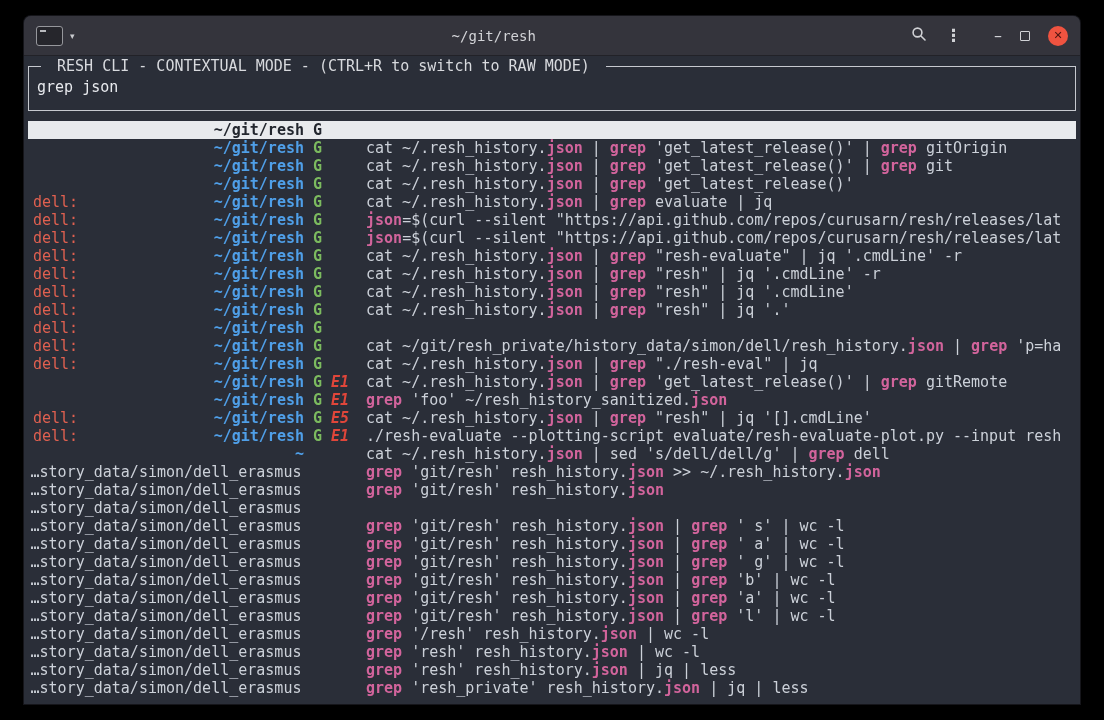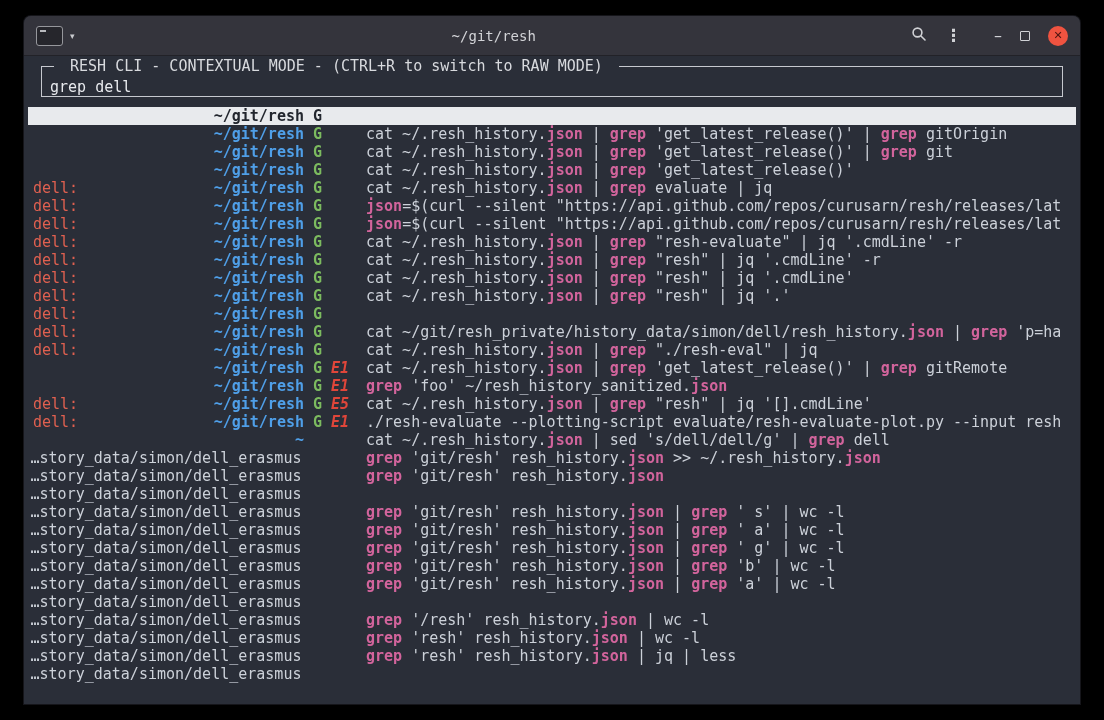--- a/index.html
+++ b/index.html
@@ -24,21 +24,21 @@
   .tb-title{flex:1;text-align:center;color:#d2d3d7;font-family:"DejaVu Sans Mono",monospace;font-size:14px;}
   .tb-right{display:flex;align-items:center;gap:18px;}
   .icon-btn{cursor:pointer;display:flex;align-items:center;justify-content:center;color:#d0d1d5;}
   .kebab{font-size:17px;font-weight:bold;line-height:1;}
   .min{font-size:16px;margin-left:14px;line-height:1;}
   .restore-box{width:10px;height:10px;border:1.5px solid #d0d1d5;border-radius:1px;}
   .close-btn{width:20px;height:20px;border-radius:50%;background:var(--close-red);color:#4a1410;
              display:flex;align-items:center;justify-content:center;font-size:11px;font-weight:bold;cursor:pointer;}
   
   .term{height:648px;padding:6px 4px 0;font-size:15px;color:var(--text);overflow:hidden;}
-  .hbox{margin:4px 13px 0;border:1px solid var(--box-border);position:relative;padding:11px 8px 0;}
+  .hbox{margin:4px 0 0;border:1px solid var(--box-border);position:relative;padding:11px 8px 14px;}
   .hbox-title{position:absolute;top:-10px;left:12px;background:var(--terminal-bg);padding:0 7px;
               color:#d8dade;white-space:pre;line-height:18px;}
   .query{color:#e8eaee;line-height:18px;white-space:pre;}
   .rows{margin-top:10px;}
   .row{display:grid;grid-template-columns:170px 106px 62px 1fr;height:18px;line-height:18px;overflow:hidden;}
   .cell{white-space:pre;overflow:hidden;}
   .host{color:var(--red-host);padding-left:5px;}
   .dir{text-align:right;color:var(--blue);font-weight:bold;}
   .path{grid-column:1/3;text-align:center;color:var(--text);}
   .flags{padding-left:9px;font-weight:bold;}
@@ -82,21 +82,21 @@
       </div>
       <div class="close-btn">
         <span>✕</span>
       </div>
     </div>
   </div>
 
   <div class="term">
     <div class="hbox">
       <div class="hbox-title"> RESH CLI - CONTEXTUAL MODE - (CTRL+R to switch to RAW MODE) </div>
-      <div class="query">grep dell</div>
+      <div class="query">grep json</div>
     </div>
     <div class="rows">
         <div class="row selected">
           <span class="cell host"></span>
           <span class="cell dir">~/git/resh</span>
           <span class="cell flags"><span class="flag-g">G</span></span>
         </div>
         <div class="row">
           <span class="cell host"></span>
           <span class="cell dir">~/git/resh</span>
@@ -239,36 +239,38 @@
           <span class="cell cmd"><span class="hl">grep</span> 'git/resh' resh_history.<span class="hl">json</span> | <span class="hl">grep</span> 'b' | wc -l</span>
         </div>
         <div class="row">
           <span class="cell path">…story_data/simon/dell_erasmus</span>
           <span class="cell flags"></span>
           <span class="cell cmd"><span class="hl">grep</span> 'git/resh' resh_history.<span class="hl">json</span> | <span class="hl">grep</span> 'a' | wc -l</span>
         </div>
         <div class="row">
           <span class="cell path">…story_data/simon/dell_erasmus</span>
           <span class="cell flags"></span>
+          <span class="cell cmd"><span class="hl">grep</span> 'git/resh' resh_history.<span class="hl">json</span> | <span class="hl">grep</span> 'l' | wc -l</span>
         </div>
         <div class="row">
           <span class="cell path">…story_data/simon/dell_erasmus</span>
           <span class="cell flags"></span>
           <span class="cell cmd"><span class="hl">grep</span> '/resh' resh_history.<span class="hl">json</span> | wc -l</span>
         </div>
         <div class="row">
           <span class="cell path">…story_data/simon/dell_erasmus</span>
           <span class="cell flags"></span>
           <span class="cell cmd"><span class="hl">grep</span> 'resh' resh_history.<span class="hl">json</span> | wc -l</span>
         </div>
         <div class="row">
           <span class="cell path">…story_data/simon/dell_erasmus</span>
           <span class="cell flags"></span>
           <span class="cell cmd"><span class="hl">grep</span> 'resh' resh_history.<span class="hl">json</span> | jq | less</span>
         </div>
         <div class="row">
           <span class="cell path">…story_data/simon/dell_erasmus</span>
           <span class="cell flags"></span>
+          <span class="cell cmd"><span class="hl">grep</span> 'resh_private' resh_history.<span class="hl">json</span> | jq | less</span>
         </div>
       </div>
   </div>
 
 </div>
 
 </body></html>

